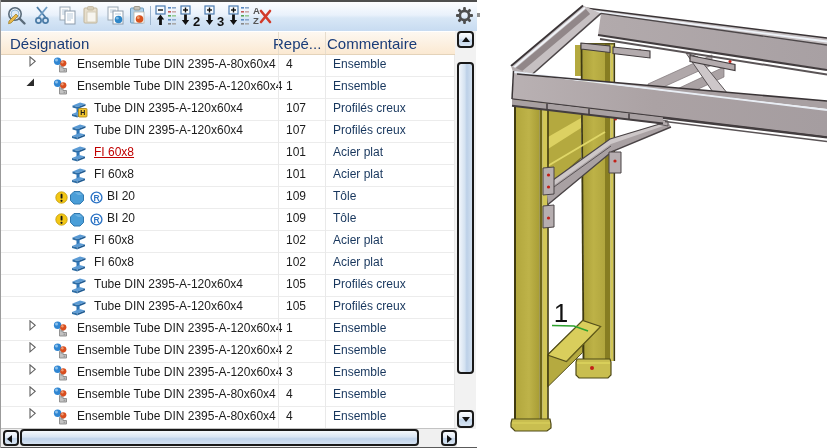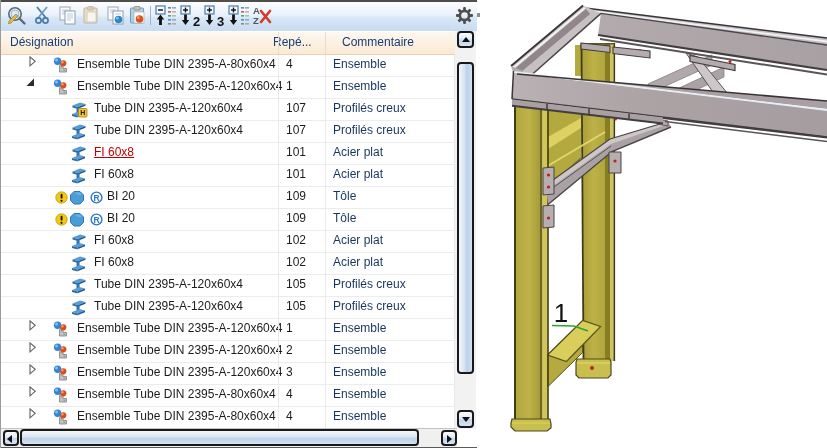--- a/index.html
+++ b/index.html
@@ -10,21 +10,21 @@
   #topborder{left:0;top:0;width:477px;height:2px;background:#4e4e4e;}
   #leftborder{left:0;top:0;width:1px;height:448px;background:#9b9b9b;}
   #botborder{left:0;top:446px;width:477px;height:2px;background:#5a5a5a;}
   
   #toolbar{left:1px;top:2px;width:476px;height:29px;
     background:linear-gradient(#fcfdff,#e9f1fb 45%,#d8e7f6 55%,#c7dbf1);}
   #tbsep{left:150px;top:6px;width:1px;height:19px;background:#9eb6cf;}
   
   #ghead{left:1px;top:32px;width:454px;height:22px;
     background:linear-gradient(#fdf8f1,#fbe9d2);border-bottom:1px solid #e4d3ba;}
-  .hcell{position:absolute;top:3px;font-size:12px;color:#1a3c78;}
+  .hcell{position:absolute;top:3px;font-size:15px;color:#1a3c78;}
   .colsep{width:1px;background:#e7ddcd;}
   .gridsep{width:1px;background:#e9e9e9;}
   
   .row{position:absolute;left:1px;width:454px;height:22px;border-bottom:1px solid #ececec;
        font-size:12px;color:#1c1c1c;}
   .row .name{position:absolute;top:3px;white-space:nowrap;}
   .row .rep{position:absolute;left:285px;top:3px;}
   .row .com{position:absolute;left:332px;top:3px;color:#17365d;}
   .red{color:#c00000;text-decoration:underline;}
   
@@ -45,21 +45,21 @@
 <body>
 <div id="app">
   <div id="toolbar" class="abs"></div>
   <div id="topborder" class="abs"></div>
   <div id="botborder" class="abs"></div>
   <div id="leftborder" class="abs"></div>
   <div id="tbsep" class="abs"></div>
   <div id="ghead" class="abs">
     <span class="hcell" style="left:9px">Désignation</span>
     <span class="hcell" style="left:272px">Repé...</span>
-    <span class="hcell" style="left:341px">Commentaire</span>
+    <span class="hcell" style="left:326px">Commentaire</span>
     <span class="colsep abs" style="left:277px;top:0;height:22px"></span>
     <span class="colsep abs" style="left:324px;top:0;height:22px"></span>
   </div>
   <div class="row" style="top:54px">
       <svg class="abs" style="left:28px;top:2px" width="8" height="11">
         <path d="M1,0.8 L6.2,5.3 L1,9.8 Z" fill="#fff" stroke="#5f5f5f" stroke-width="1.1"></path>
       </svg>
       <svg class="abs" style="left:52px;top:3px" width="16" height="16">
 <path d="M7,7.5 L10,7.5 L10,11.5 L13.5,11.5 L13.5,15 L6.5,15 L6.5,9 Z" fill="#c2c2c2" stroke="#8a8a8a" stroke-width="0.9"></path>
 <rect x="7.6" y="9" width="1.6" height="1.6" fill="#9a9a9a"></rect>

